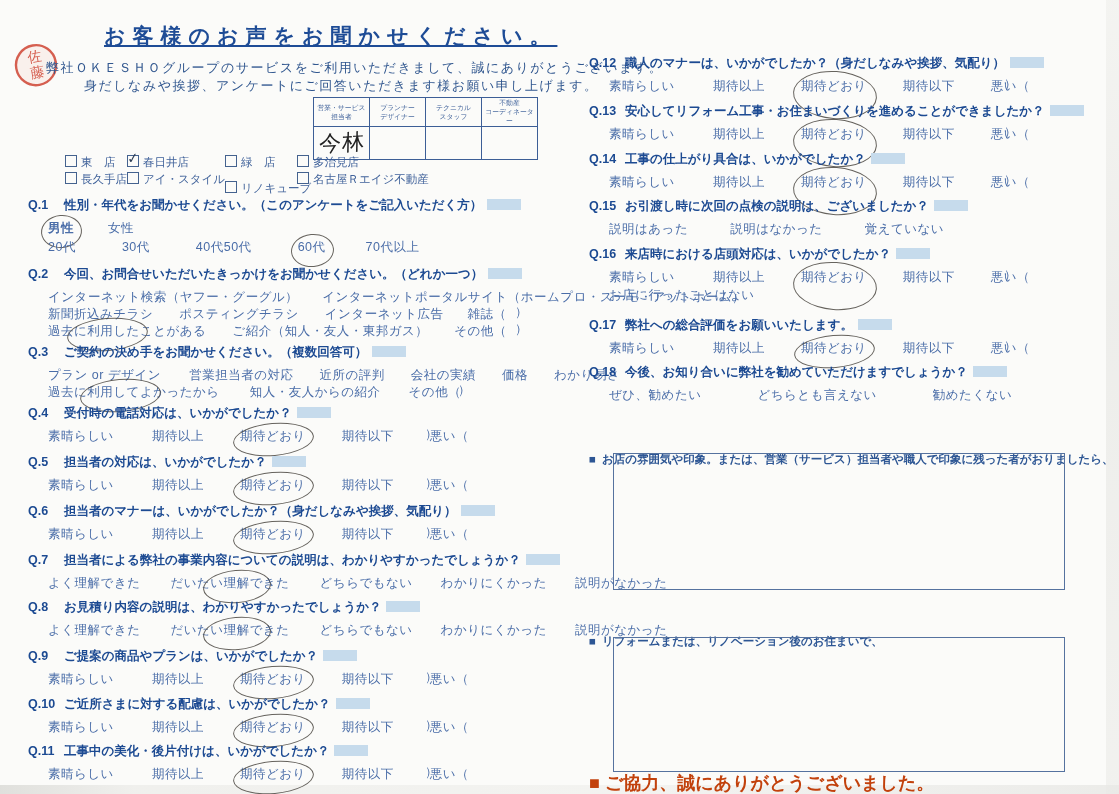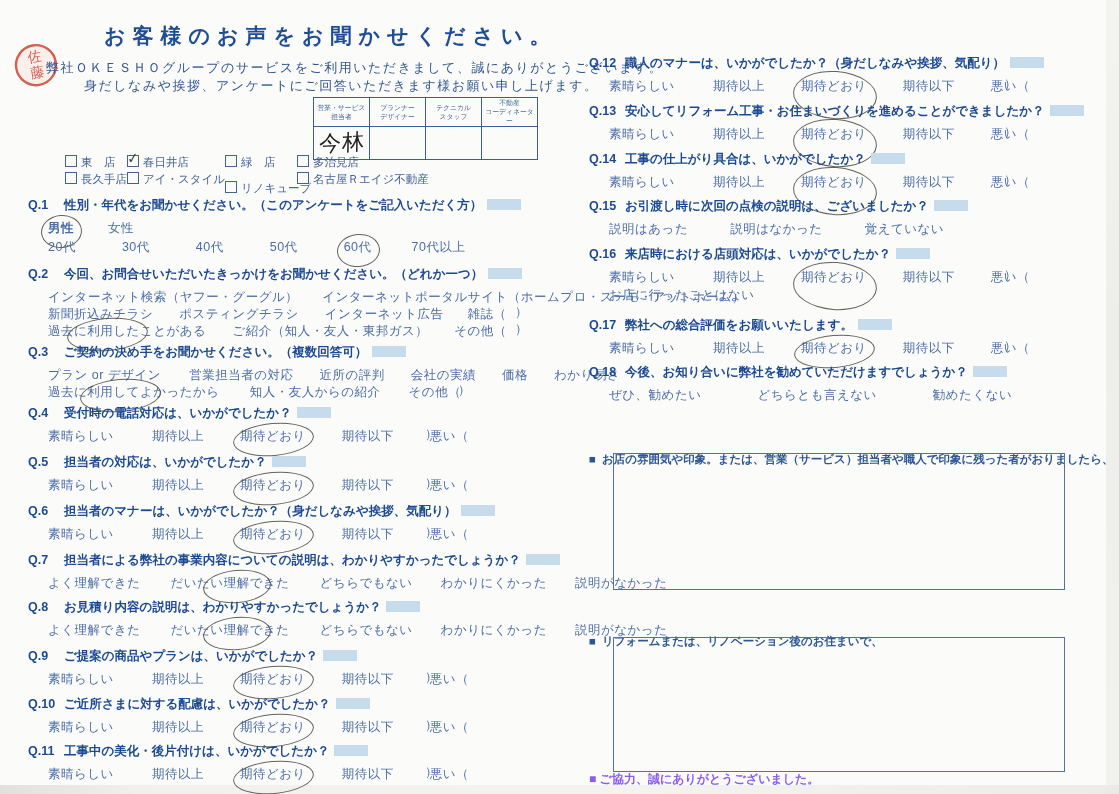--- a/index.html
+++ b/index.html
@@ -5,21 +5,21 @@
   html,body{margin:0;padding:0;}
   body{
     width:1119px;height:794px;position:relative;overflow:hidden;
     background:#fbfbf9;
     font-family:"Liberation Sans","DejaVu Sans",sans-serif;
   }
   .abs{position:absolute;}
   
   .page-title{
     left:104px;top:22px;
-    font-size:21px;font-weight:bold;color:#1e4c96;letter-spacing:7px;white-space:nowrap;
+    font-size:21px;font-weight:bold;color:#1e4c96;letter-spacing:7px;white-space:nowrap;text-decoration:underline;
   }
   .intro1{left:46px;top:59px;font-size:13px;color:#31578f;letter-spacing:1.5px;white-space:nowrap;}
   .intro2{left:84px;top:77px;font-size:13px;color:#31578f;letter-spacing:1.5px;white-space:nowrap;}
   
   .stamp{left:13px;top:39px;}
   
   .staff{left:313px;top:97px;border-collapse:collapse;}
   .staff td{
     border:1.4px solid #3c5e96;width:55px;padding:0;text-align:center;vertical-align:middle;
   }
@@ -51,21 +51,21 @@
     content:"";position:absolute;left:-7px;right:-8px;top:-5px;bottom:-11px;
     border:1.6px solid rgba(75,72,66,0.85);border-radius:50%;transform:rotate(-5deg);
   }
   .cir.big::after{left:-8px;right:-10px;top:-7px;bottom:-24px;transform:rotate(4deg);}
   .paren{position:absolute;top:0;font-size:12.5px;color:#4a6da8;}
   
   .cm-head{font-size:11.5px;color:#2d5694;font-weight:bold;white-space:nowrap;line-height:1.5;margin-top:25px;}
   .cm-head .sq{color:#2d5694;margin-right:6px;}
   .cm-head .l2{margin-left:19px;font-weight:bold;}
   .cm-box{border:1.4px solid #55729f;background:transparent;}
-  .footer-note{font-size:12px;color:#8b5cf6;font-weight:bold;white-space:nowrap;}
+  .footer-note{font-size:18px;color:#c2410c;font-weight:bold;white-space:nowrap;}
   
   .art-right{left:1106px;top:0;width:13px;height:794px;
     background:linear-gradient(180deg,#f1f1ee, #e9e9e6 40%, #eeeeeb);opacity:.75;}
   .art-bottom{left:0;top:785px;width:1119px;height:9px;
     background:linear-gradient(90deg,#d9d9d5,#ededea 12%,#f1f1ee 55%,#e8e8e5);opacity:.8;}
 </style>
 </head>
 <body>
 
 <div class="abs art-right"></div>
@@ -108,21 +108,21 @@
     <span class="store-item" style="left: 0px; top: 17px;"><span class="cb"></span><span>長久手店</span></span>
     <span class="store-item" style="left: 62px; top: 17px;"><span class="cb"></span><span>アイ・スタイル</span></span>
     <span class="store-item" style="left: 160px; top: 26px;"><span class="cb"></span><span>リノキューブ</span></span>
     <span class="store-item" style="left: 232px; top: 17px;"><span class="cb"></span><span>名古屋Ｒエイジ不動産</span></span>
   </div>
 
 <div class="qcol" id="col-left">
     <div class="q" style="top: 197px;">
       <div class="qhead"><span class="qnum">Q.1</span><span>性別・年代をお聞かせください。（このアンケートをご記入いただく方）</span><span class="hlbar"></span></div>
       <div class="qrow" style="top: 21px;"><span class="opt cir" style="margin-left: 0px; font-weight: bold;">男性</span><span class="opt" style="margin-left: 34px;">女性</span></div>
-      <div class="qrow" style="top: 40px;"><span class="opt" style="margin-left: 0px;">20代</span><span class="opt" style="margin-left: 46px;">30代</span><span class="opt" style="margin-left: 46px;">40代</span><span class="opt" style="margin-left: 46px;">50代</span><span class="opt cir" style="margin-left: 46px;">60代</span><span class="opt" style="margin-left: 40px;">70代以上</span></div>
+      <div class="qrow" style="top: 40px;"><span class="opt" style="margin-left: 0px;">20代</span><span class="opt" style="margin-left: 46px;">30代</span><span class="opt" style="margin-left: 46px;">40代</span><span class="opt" style="">50代</span><span class="opt cir" style="margin-left: 46px;">60代</span><span class="opt" style="margin-left: 40px;">70代以上</span></div>
     </div>
     <div class="q" style="top: 266px;">
       <div class="qhead"><span class="qnum">Q.2</span><span>今回、お問合せいただいたきっかけをお聞かせください。（どれか一つ）</span><span class="hlbar"></span></div>
       <div class="qrow" style="top: 21px;"><span class="opt" style="margin-left: 0px;">インターネット検索（ヤフー・グーグル）</span><span class="opt" style="margin-left: 24px;">インターネットポータルサイト（ホームプロ・スーモ・アットホーム）</span></div>
       <div class="qrow" style="top: 38px;"><span class="opt" style="margin-left: 0px;">新聞折込みチラシ</span><span class="opt" style="margin-left: 26px;">ポスティングチラシ</span><span class="opt" style="margin-left: 26px;">インターネット広告</span><span class="opt" style="margin-left: 24px;">雑誌（</span><span class="paren" style="left: 467px;">）</span></div>
       <div class="qrow" style="top: 55px;"><span class="opt" style="margin-left: 0px;">過去</span><span class="opt cir" style="margin-left: 0px;">に利用した</span><span class="opt" style="margin-left: 0px;">ことがある</span><span class="opt" style="margin-left: 26px;">ご紹介（知人・友人・東邦ガス）</span><span class="opt" style="margin-left: 26px;">その他（</span><span class="paren" style="left: 467px;">）</span></div>
     </div>
     <div class="q" style="top: 344px;">
       <div class="qhead"><span class="qnum">Q.3</span><span>ご契約の決め手をお聞かせください。（複数回答可）</span><span class="hlbar"></span></div>
       <div class="qrow" style="top: 21px;"><span class="opt" style="margin-left: 0px;">プラン or デザイン</span><span class="opt" style="margin-left: 28px;">営業担当者の対応</span><span class="opt" style="margin-left: 26px;">近所の評判</span><span class="opt" style="margin-left: 26px;">会社の実績</span><span class="opt" style="margin-left: 26px;">価格</span><span class="opt" style="margin-left: 26px;">わかり易さ</span></div>

